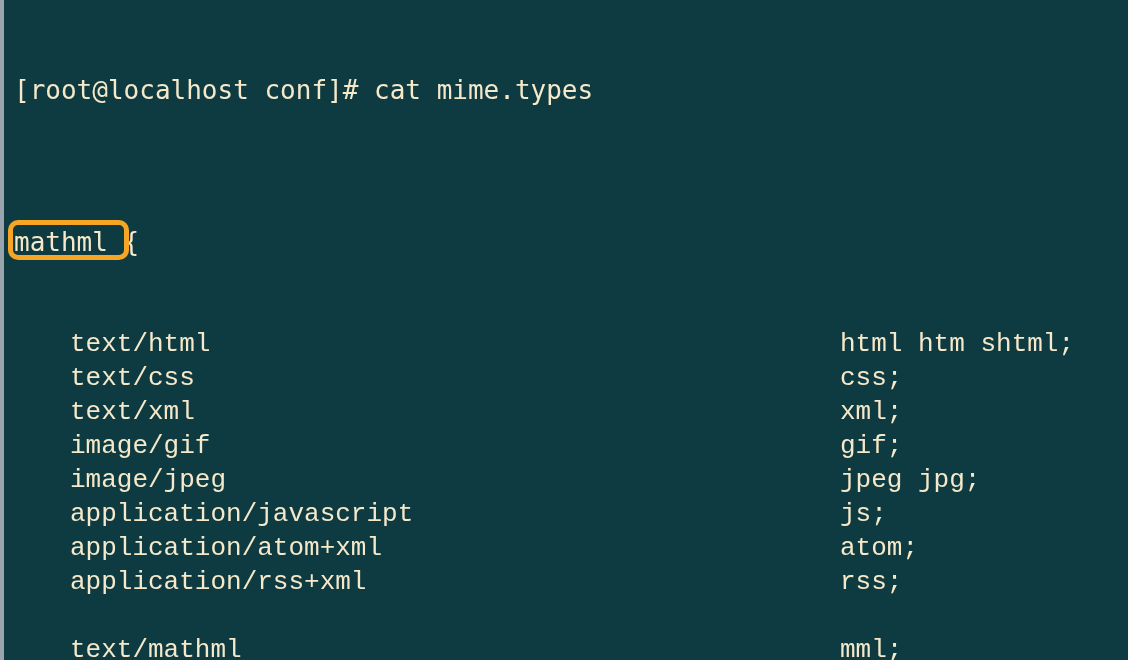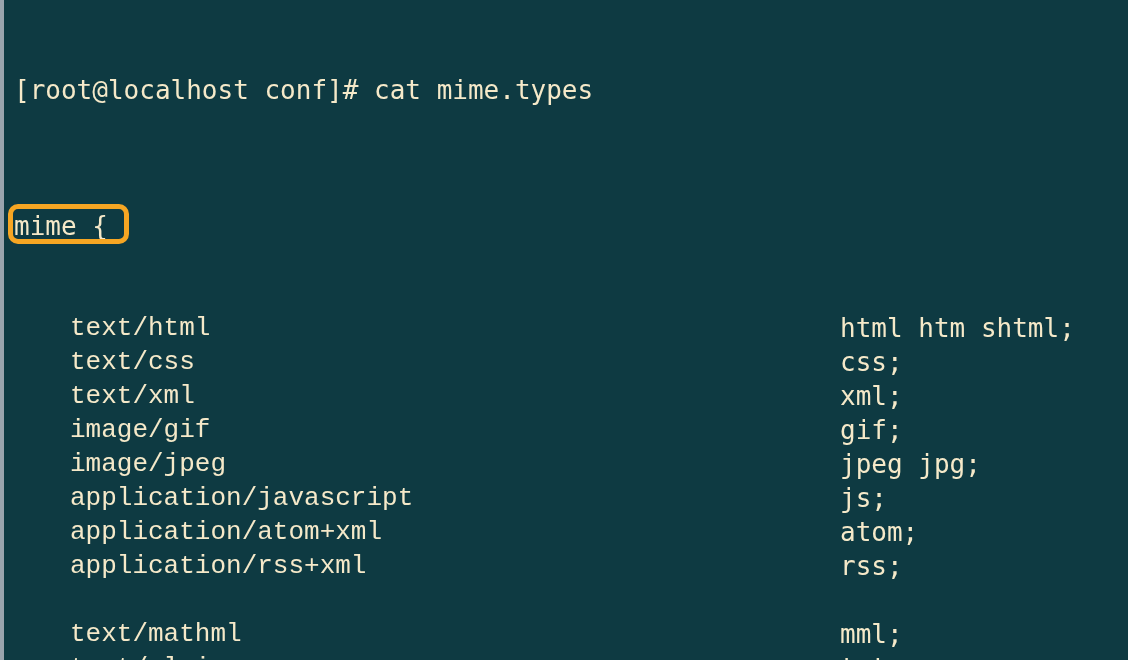--- a/index.html
+++ b/index.html
@@ -12,39 +12,39 @@
     font-size:26px;
     line-height:34px;
     color:#f5e9c9;
     border-left:4px solid #9aa4ad;
     box-sizing:border-box;
   }
   .screen{
     padding:5px 10px 0 10px;
     white-space:pre;
   }
-  .prompt-line{margin-bottom:34px;}
+  .prompt-line{margin-bottom:50px;}
   .types-line{position:relative;margin-bottom:0;}
   .hl{
     position:absolute;
     left:-6px;
     top:-5px;
     width:121px;
     height:40px;
     border:5px solid #f6a623;
     border-radius:10px;
     box-sizing:border-box;
     pointer-events:none;
   }
   .row{display:flex;}
   .indent{width:56px;flex:0 0 56px;}
   .mime{flex:0 0 770px;font-family:Liberation Mono, monospace;}
-  .ext{flex:1;}
+  .ext{flex:1;font-family:Liberation Mono, monospace;}
   .gap{height:34px;}
 </style>
 </head>
 <body>
 
 <div class="screen">
   <div class="prompt-line">[root@localhost conf]# cat mime.types</div>
-  <div class="types-line"><span>mime {</span><span class="hl"></span></div>
+  <div class="types-line"><span>mathml {</span><span class="hl"></span></div>
   <div id="rows"><div class="row"><span class="indent"></span><span class="mime">text/html</span><span class="ext">html htm shtml;</span></div><div class="row"><span class="indent"></span><span class="mime">text/css</span><span class="ext">css;</span></div><div class="row"><span class="indent"></span><span class="mime">text/xml</span><span class="ext">xml;</span></div><div class="row"><span class="indent"></span><span class="mime">image/gif</span><span class="ext">gif;</span></div><div class="row"><span class="indent"></span><span class="mime">image/jpeg</span><span class="ext">jpeg jpg;</span></div><div class="row"><span class="indent"></span><span class="mime">application/javascript</span><span class="ext">js;</span></div><div class="row"><span class="indent"></span><span class="mime">application/atom+xml</span><span class="ext">atom;</span></div><div class="row"><span class="indent"></span><span class="mime">application/rss+xml</span><span class="ext">rss;</span></div><div class="gap"></div><div class="row"><span class="indent"></span><span class="mime">text/mathml</span><span class="ext">mml;</span></div><div class="row"><span class="indent"></span><span class="mime">text/plain</span><span class="ext">txt;</span></div></div>
 </div>
 
 </body></html>

